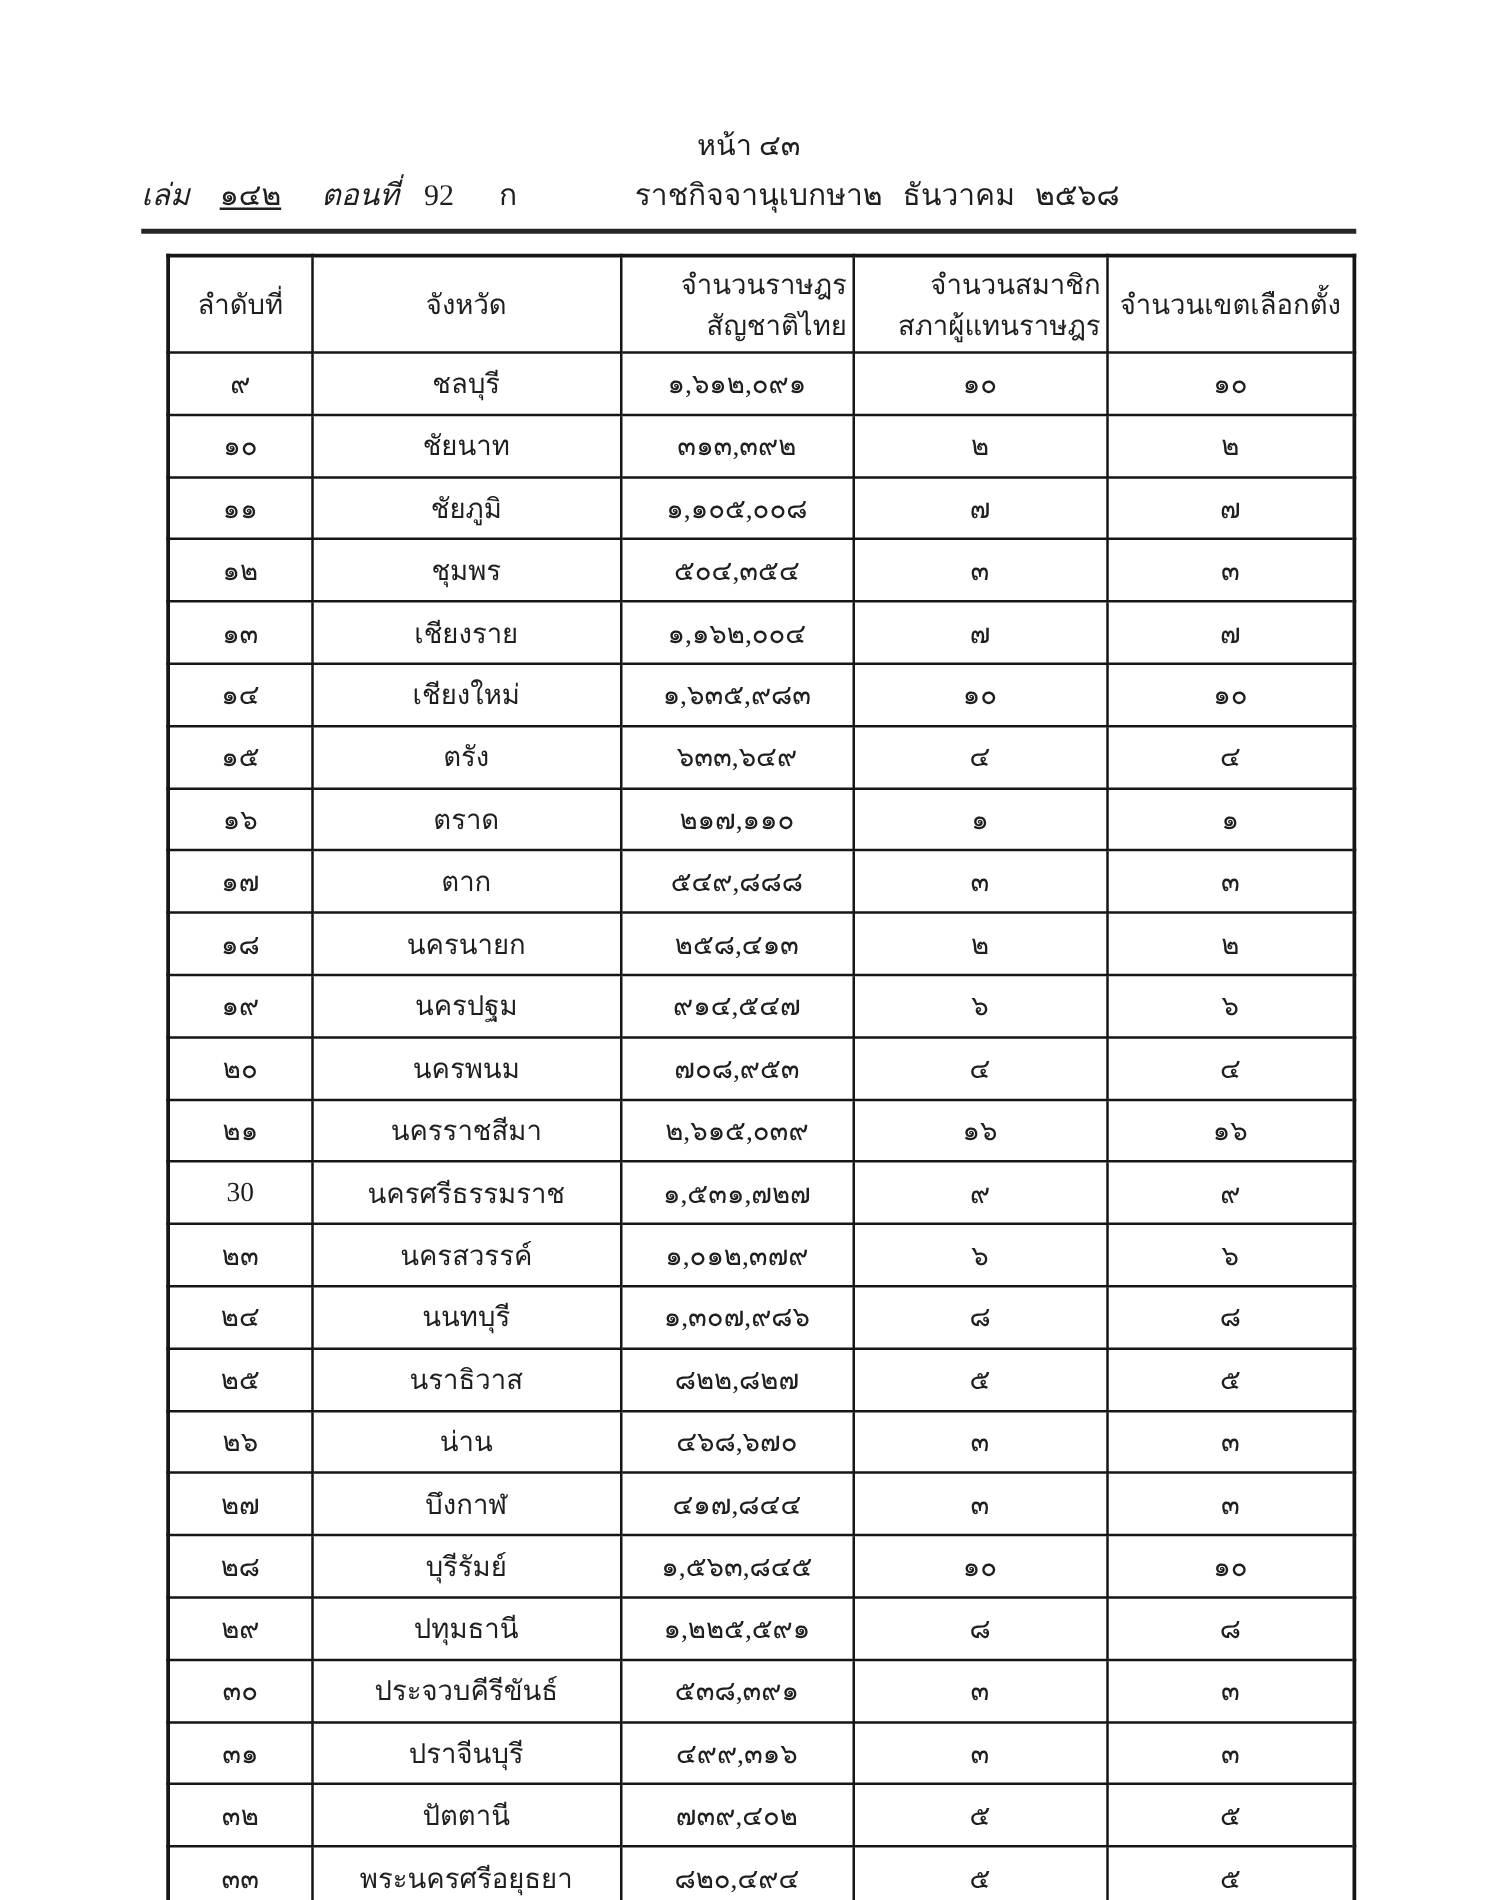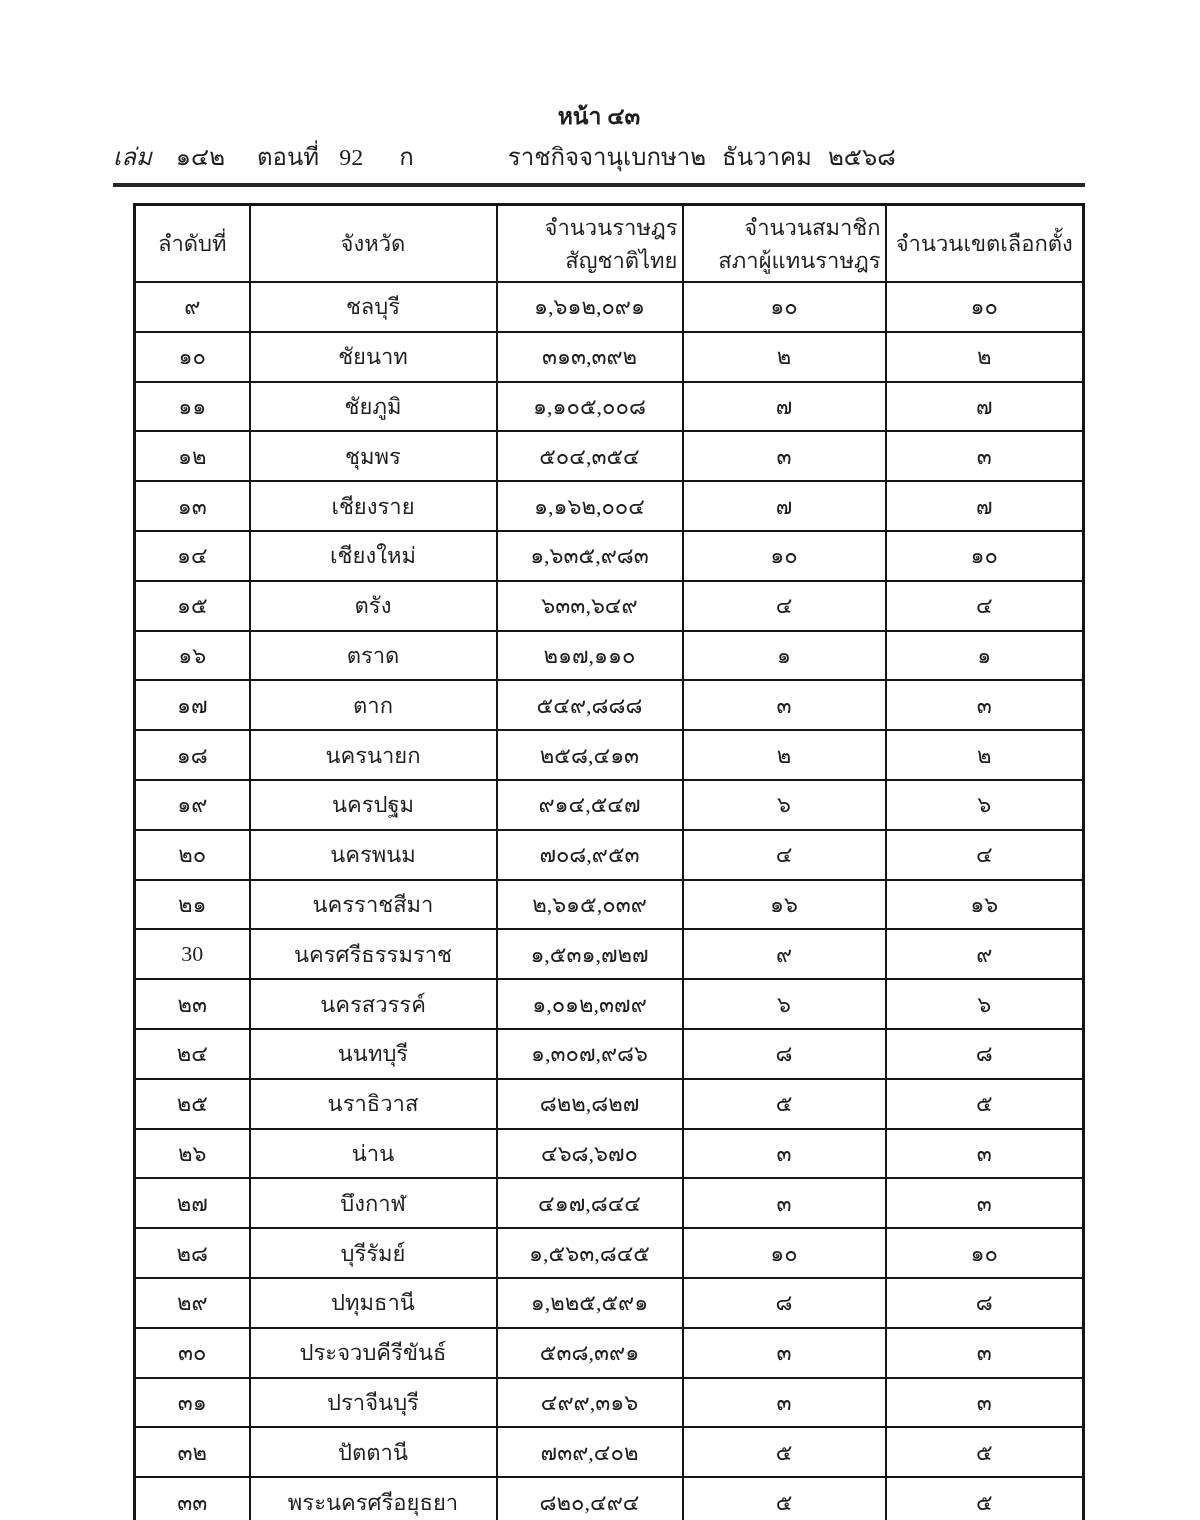--- a/index.html
+++ b/index.html
@@ -7,33 +7,33 @@
     width: 1200px; height: 1520px;
     background: #ffffff;
     position: relative;
     font-family: "Liberation Serif", "DejaVu Serif", serif;
     color: #1f1f1f;
     -webkit-font-smoothing: antialiased;
   }
 
   
   .gz-header { position: absolute; left: 113px; width: 972px; top: 100px; }
-  .gz-page-line { text-align: center; font-size: 23px; line-height: 34px; font-weight: bold; }
+  .gz-page-line { text-align: center; font-size: 23px; line-height: 34px; }
   .gz-meta-line {
     margin-top: 6px;
     display: flex; align-items: baseline;
     font-size: 24px; line-height: 34px;
   }
   .gz-meta-left  { flex: 1 1 0; text-align: left; white-space: nowrap; }
   .gz-meta-center{ flex: 0 0 auto; text-align: center; white-space: nowrap; }
   .gz-meta-right { flex: 1 1 0; white-space: nowrap; word-spacing: 10px; }
   .gz-meta-left .tok { display: inline-block; }
   .tok-m18 { margin-right: 18px; font-style: italic; }
-  .tok-m24 { margin-right: 26px; }
-  .tok-m12 { margin-right: 14px; }
+  .tok-m24 { margin-right: 26px; text-decoration: underline; }
+  .tok-m12 { margin-right: 14px; font-style: italic; }
   .tok-m28 { margin-right: 30px; }
 
   .gz-rule {
     position: absolute; left: 113px; top: 183px;
     width: 972px; height: 4px; background: #262626;
   }
 
   
   .gz-table-wrap { position: absolute; left: 133px; top: 203px; }
   table.gz {

